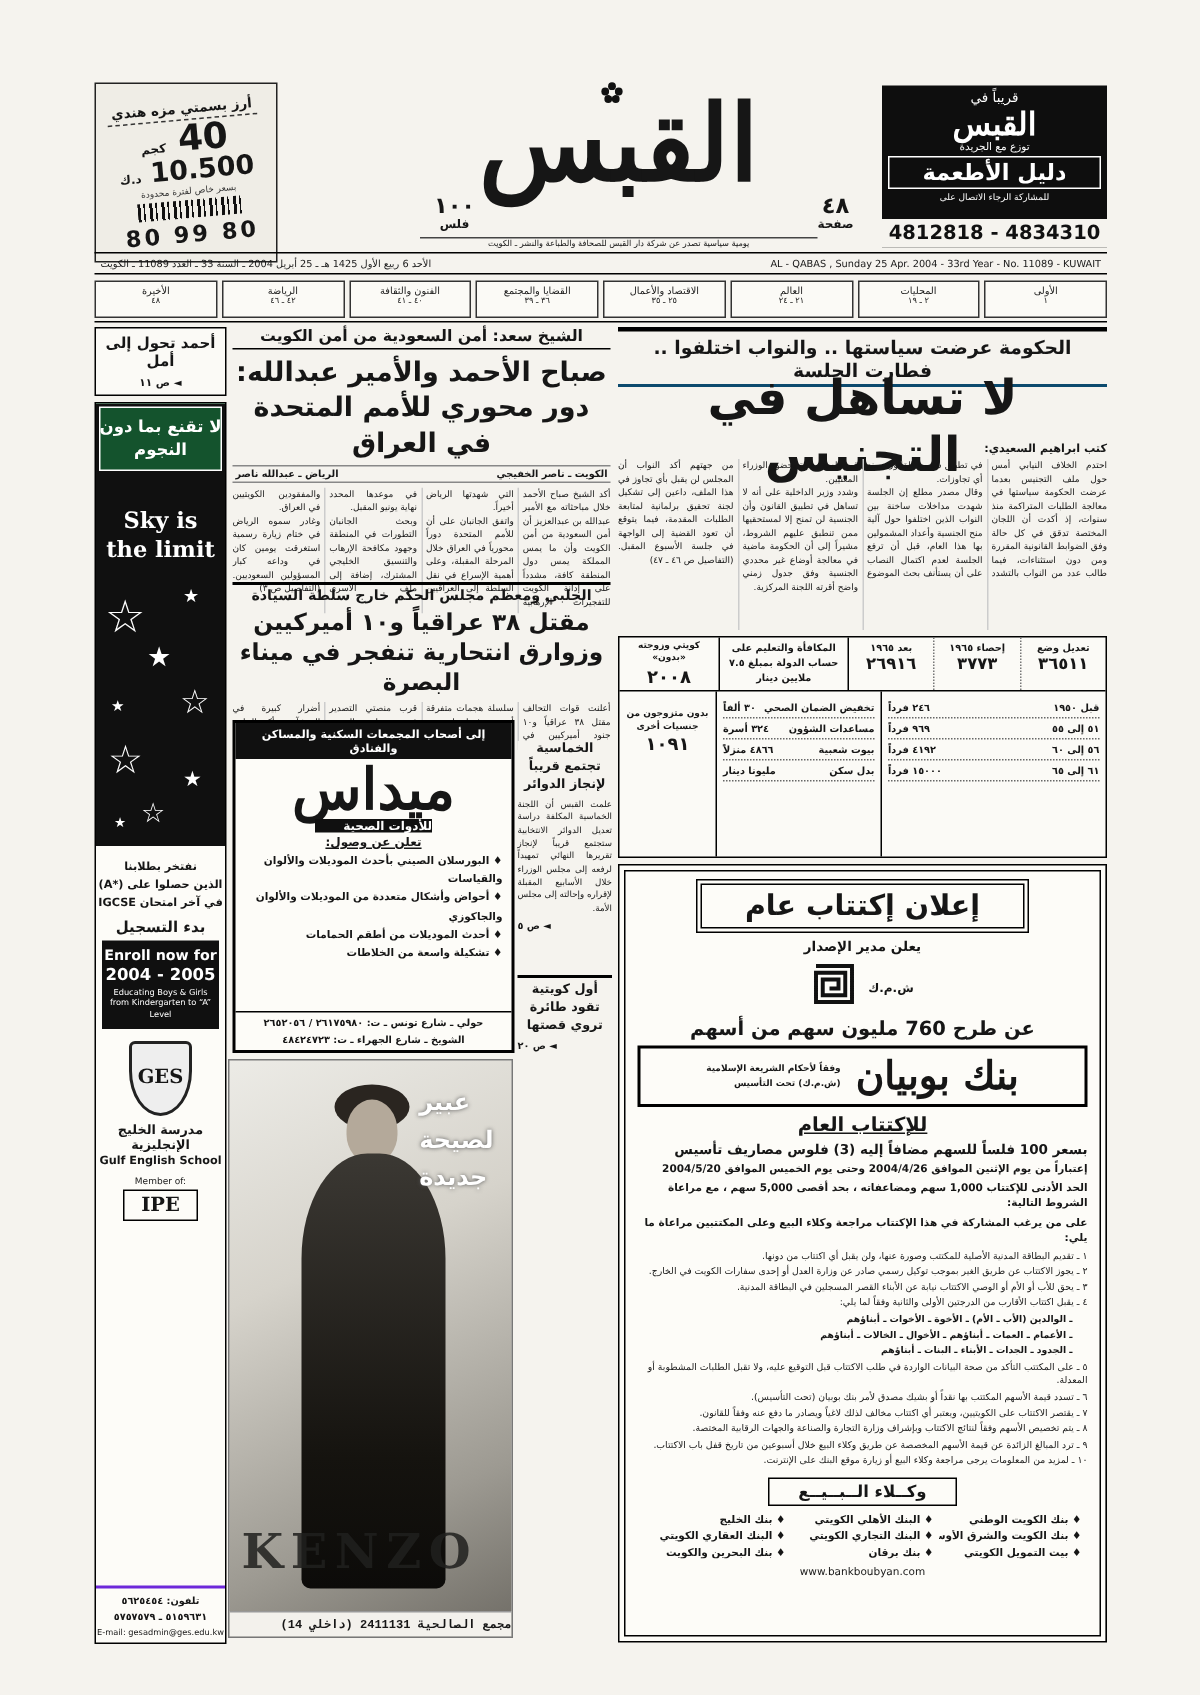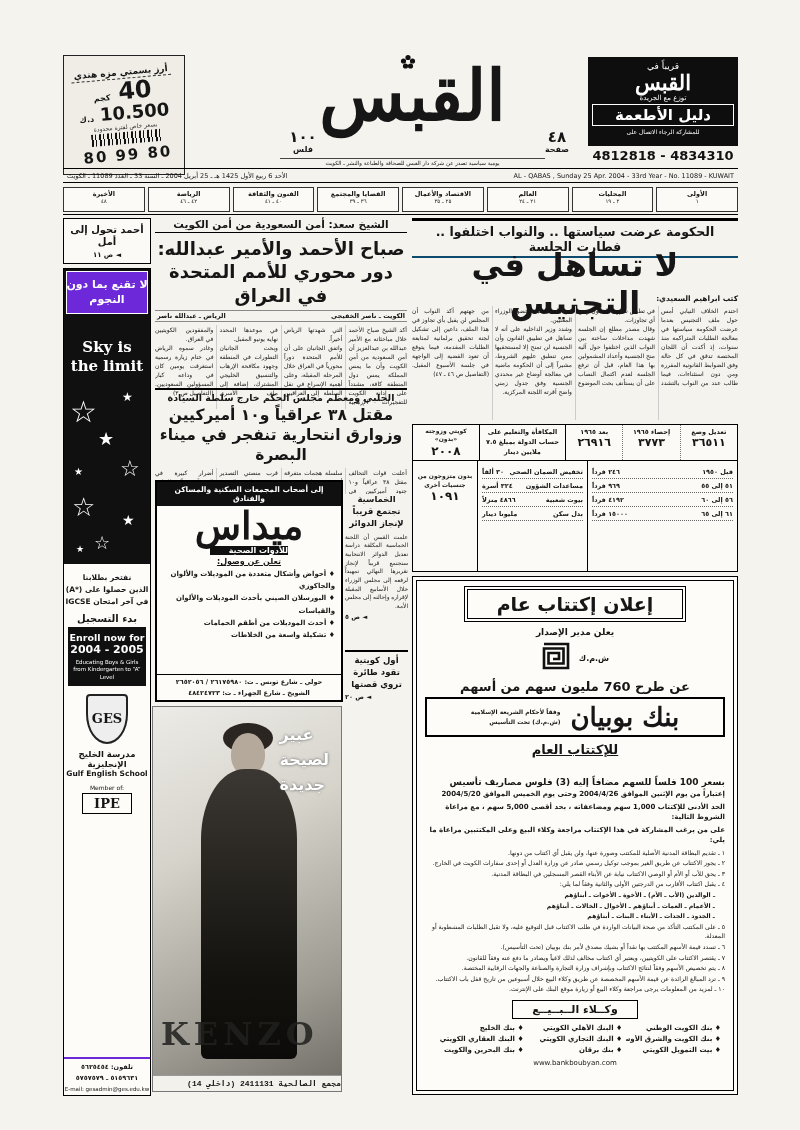--- a/index.html
+++ b/index.html
@@ -32,31 +32,31 @@
   .promo-l3 { font-size:7px; }
   .promo-l4 { font-size:15px; font-weight:bold; margin:2px 4px; border:1px solid #fff; padding:1px; }
   .promo-l5 { font-size:6px; }
   .promo-phone { margin-top:auto; background:#f5f3ee; color:#111; font-size:13px; font-weight:bold; direction:ltr; padding:2px 0; }
 
   .dateline { position:absolute; left:63px; top:168px; width:675px; height:15px; border-top:1px solid #000; border-bottom:1px solid #000; display:flex; justify-content:space-between; align-items:center; font-size:6.5px; padding:0 4px; }
   .date-en { direction:ltr; }
 
   .sections { position:absolute; left:63px; top:187px; width:675px; height:25px; display:flex; gap:3px; }
   .section-box { flex:1; border:1px solid #333; background:#fbfaf6; text-align:center; padding-top:2px; }
-  .section-name { font-size:6.5px; font-weight:bold; }
+  .section-name { font-size:6.5px; font-weight:normal; }
   .section-pages { font-size:5.5px; }
   .toprule { position:absolute; left:63px; top:214px; width:675px; border-top:1px solid #000; }
 
   
   .ahmad-box { position:absolute; left:63px; top:218px; width:88px; height:46px; border:1px solid #000; text-align:center; padding-top:5px; background:#fbfaf6; }
   .ahmad-title { font-size:10px; font-weight:bold; line-height:1.2; }
   .ahmad-ref { font-size:7px; font-weight:bold; margin-top:3px; }
 
   .school-ad { position:absolute; left:63px; top:268px; width:88px; height:828px; border:1px solid #000; background:#fdfcf8; display:flex; flex-direction:column; text-align:center; }
-  .nostars { background:#6d28d9; color:#fff; font-size:11px; font-weight:bold; padding:8px 2px; box-shadow:inset 0 0 0 2px #101010, inset 0 0 0 3px #fff; line-height:1.4; }
+  .nostars { background:#14532d; color:#fff; font-size:11px; font-weight:bold; padding:8px 2px; box-shadow:inset 0 0 0 2px #101010, inset 0 0 0 3px #fff; line-height:1.4; }
   .stars-area { position:relative; background:#101010; color:#fff; height:248px; flex:none; }
   .sky { font-family:"DejaVu Serif", serif; font-size:15px; font-weight:bold; line-height:1.3; padding-top:22px; }
   .st { position:absolute; color:#fff; }
   .pride { font-size:7.5px; font-weight:bold; line-height:1.6; padding-top:8px; }
   .start-reg { font-size:10px; font-weight:bold; margin:5px 0 3px; }
   .enroll-box { background:#101010; color:#fff; margin:0 4px; padding:5px 1px 4px; }
   .enroll-1 { font-size:9.5px; font-weight:bold; direction:ltr; }
   .enroll-2 { font-size:11px; font-weight:bold; direction:ltr; }
   .enroll-tag { font-size:5.5px; direction:ltr; margin-top:3px; line-height:1.4; }
   .crest { width:42px; height:50px; margin:8px auto 2px; border:2px solid #222; border-radius:4px 4px 50% 50% / 4px 4px 60% 60%; display:flex; align-items:center; justify-content:center; font-family:"DejaVu Serif", serif; font-weight:bold; font-size:13px; background:#eee; }
@@ -131,21 +131,21 @@
   .subscription { position:absolute; left:412px; top:576px; width:326px; height:519px; background:#fdfcf8; border:1px solid #000; box-shadow:inset 0 0 0 3px #fdfcf8, inset 0 0 0 4px #000; padding:10px 12px 6px; text-align:center; }
   .sub-title { border:1px solid #000; box-shadow:0 0 0 2px #fdfcf8, 0 0 0 3px #000; width:72%; margin:2px auto 8px; font-size:19px; font-weight:bold; padding:3px 0; letter-spacing:1px; }
   .sub-issuer { font-size:9px; font-weight:bold; margin-bottom:4px; }
   .company-row { display:flex; align-items:center; justify-content:center; gap:8px; margin-bottom:4px; }
   .company-name { font-size:19px; font-weight:bold; font-family:"DejaVu Serif", serif; }
   .company-sfx { font-size:8px; font-weight:bold; }
   .offer { font-size:13px; font-weight:bold; margin:3px 0; }
   .boubyan { border:2px solid #000; display:flex; align-items:center; justify-content:center; gap:10px; padding:3px 4px; margin:3px 0 5px; }
   .boubyan-name { font-size:26px; font-weight:bold; font-family:"DejaVu Serif", serif; }
   .boubyan-notes { font-size:6px; font-weight:bold; text-align:right; line-height:1.6; }
-  .public { font-size:13px; font-weight:bold; text-decoration:underline; margin-bottom:20px; }
+  .public { font-size:13px; font-weight:bold; text-decoration:underline; margin-bottom:4px; }
   .intro { text-align:right; font-weight:bold; }
   .intro-0 { font-size:9px; margin-bottom:2px; }
   .intro-x { font-size:7px; margin-bottom:2px; line-height:1.5; }
   .terms { text-align:right; font-size:6.2px; line-height:1.55; }
   .terms div { margin-bottom:1px; }
   .relatives { padding-right:10px; font-weight:bold; }
   .agents-title { border:1px solid #000; width:42%; margin:6px auto 5px; font-size:11px; font-weight:bold; padding:2px 0; }
   .banks { display:grid; grid-template-columns:repeat(3,1fr); gap:3px 4px; font-size:7px; font-weight:bold; text-align:right; padding:0 4px; }
   .bank-item { white-space:nowrap; overflow:hidden; }
   .website { font-size:7px; direction:ltr; margin-top:5px; }
@@ -321,22 +321,22 @@
     <div class="mini-head">أول كويتية تقود طائرة تروي قصتها</div>
     <div class="mini-ref">◄ ص ٢٠</div>
   </div>
 
   <div class="midas">
     <div class="midas-banner">إلى أصحاب المجمعات السكنية والمساكن والفنادق</div>
     <div class="midas-brand">ميداس</div>
     <div class="midas-sub">للأدوات الصحية</div>
     <div class="midas-ann">تعلن عن وصول:</div>
     <div class="midas-items">
+      <div><span>♦</span> <span>البورسلان الصيني بأحدث الموديلات والألوان والقياسات</span></div>
       <div><span>♦</span> <span>أحواض وأشكال متعددة من الموديلات والألوان والجاكوزي</span></div>
-      <div><span>♦</span> <span>البورسلان الصيني بأحدث الموديلات والألوان والقياسات</span></div>
       <div><span>♦</span> <span>أحدث الموديلات من أطقم الحمامات</span></div>
       <div><span>♦</span> <span>تشكيلة واسعة من الخلاطات</span></div>
     </div>
     <div class="midas-phones">
       <div>حولي ـ شارع تونس ـ ت: ٢٦١٧٥٩٨٠ / ٢٦٥٢٠٥٦</div>
       <div>الشويخ ـ شارع الجهراء ـ ت: ٤٨٤٢٤٧٢٣</div>
     </div>
   </div>
 
   <div class="kenzo">

